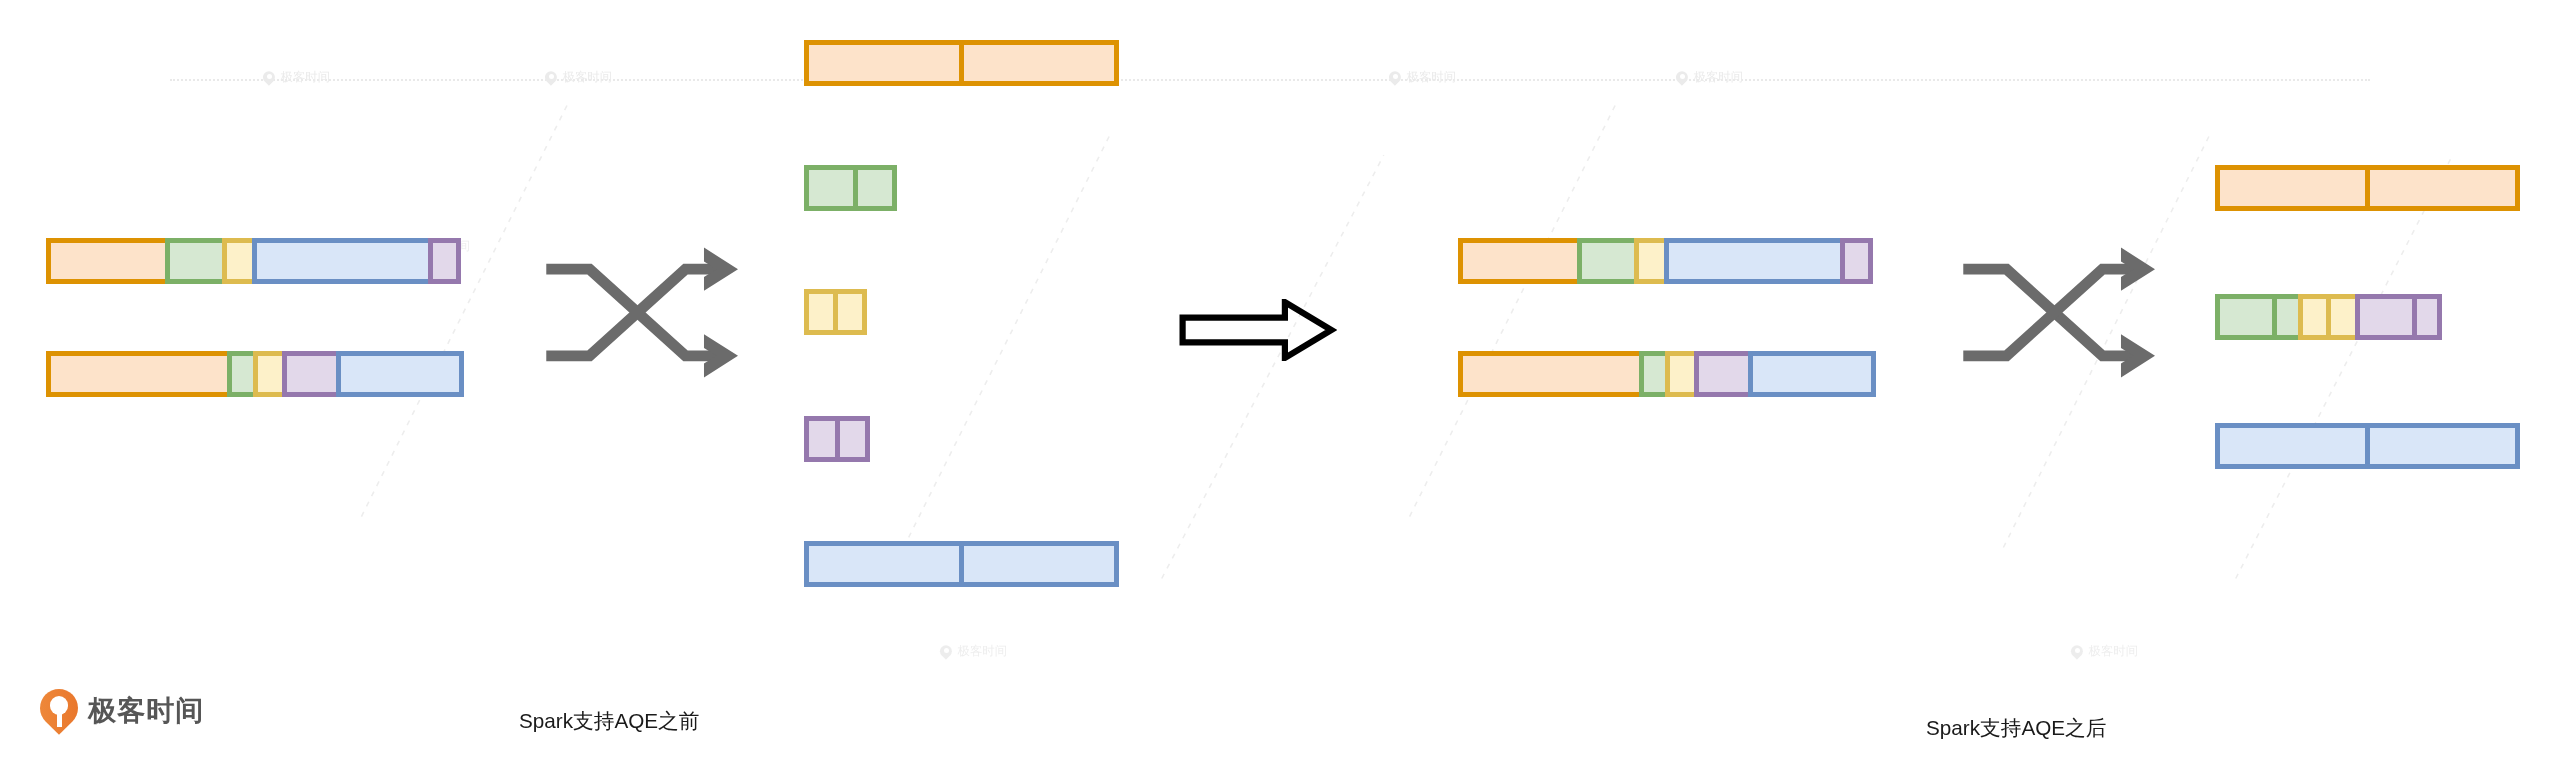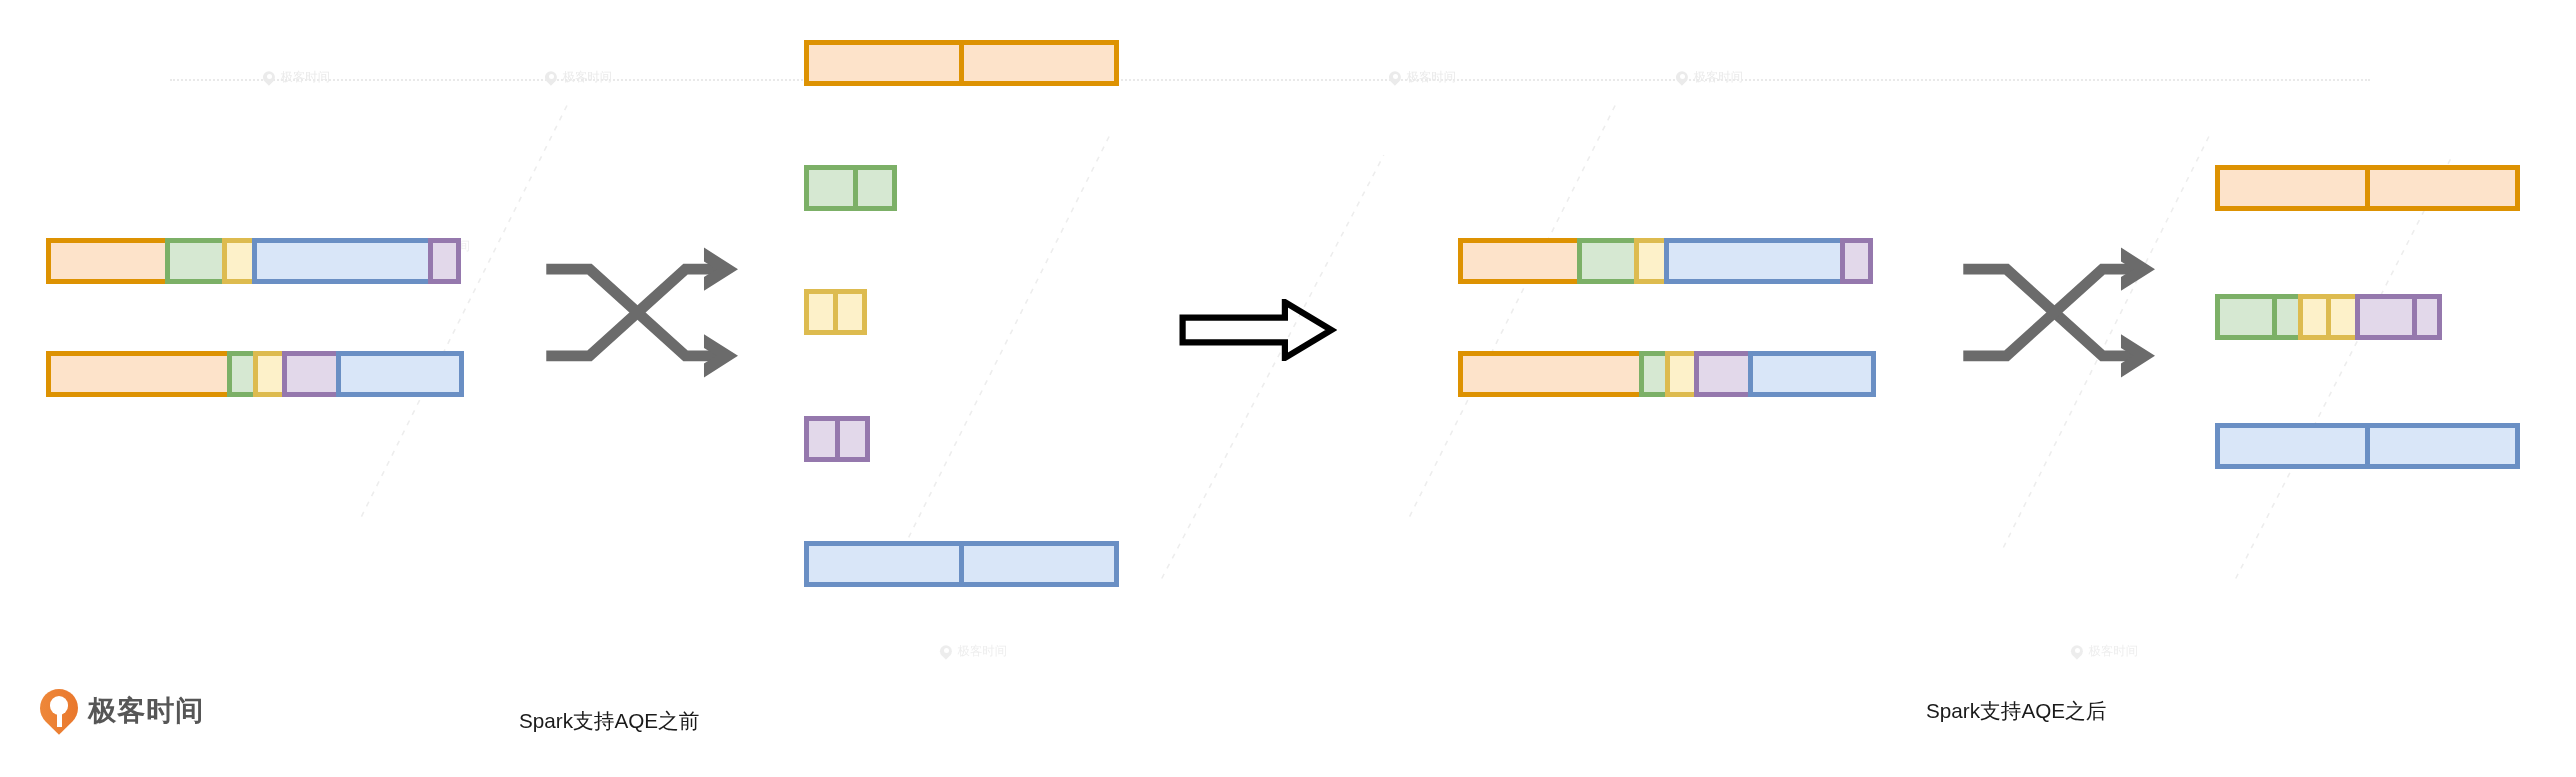--- a/index.html
+++ b/index.html
@@ -225,16 +225,16 @@
   <div class="logo" style="left:40px;top:689px;">
     <span class="logo-mark">
       <span class="drop"></span>
         <span class="inner"></span>
         <span class="tail"></span>
     </span>
     <span class="logo-text">极客时间</span>
   </div>
 
   <div class="caption" style="left:519px;top:707px;">Spark支持AQE之前</div>
-  <div class="caption" style="left:1926px;top:697px;">Spark支持AQE之后</div>
+  <div class="caption" style="left:1926px;top:714px;">Spark支持AQE之后</div>
 
 </div>
 
 
 </body></html>

